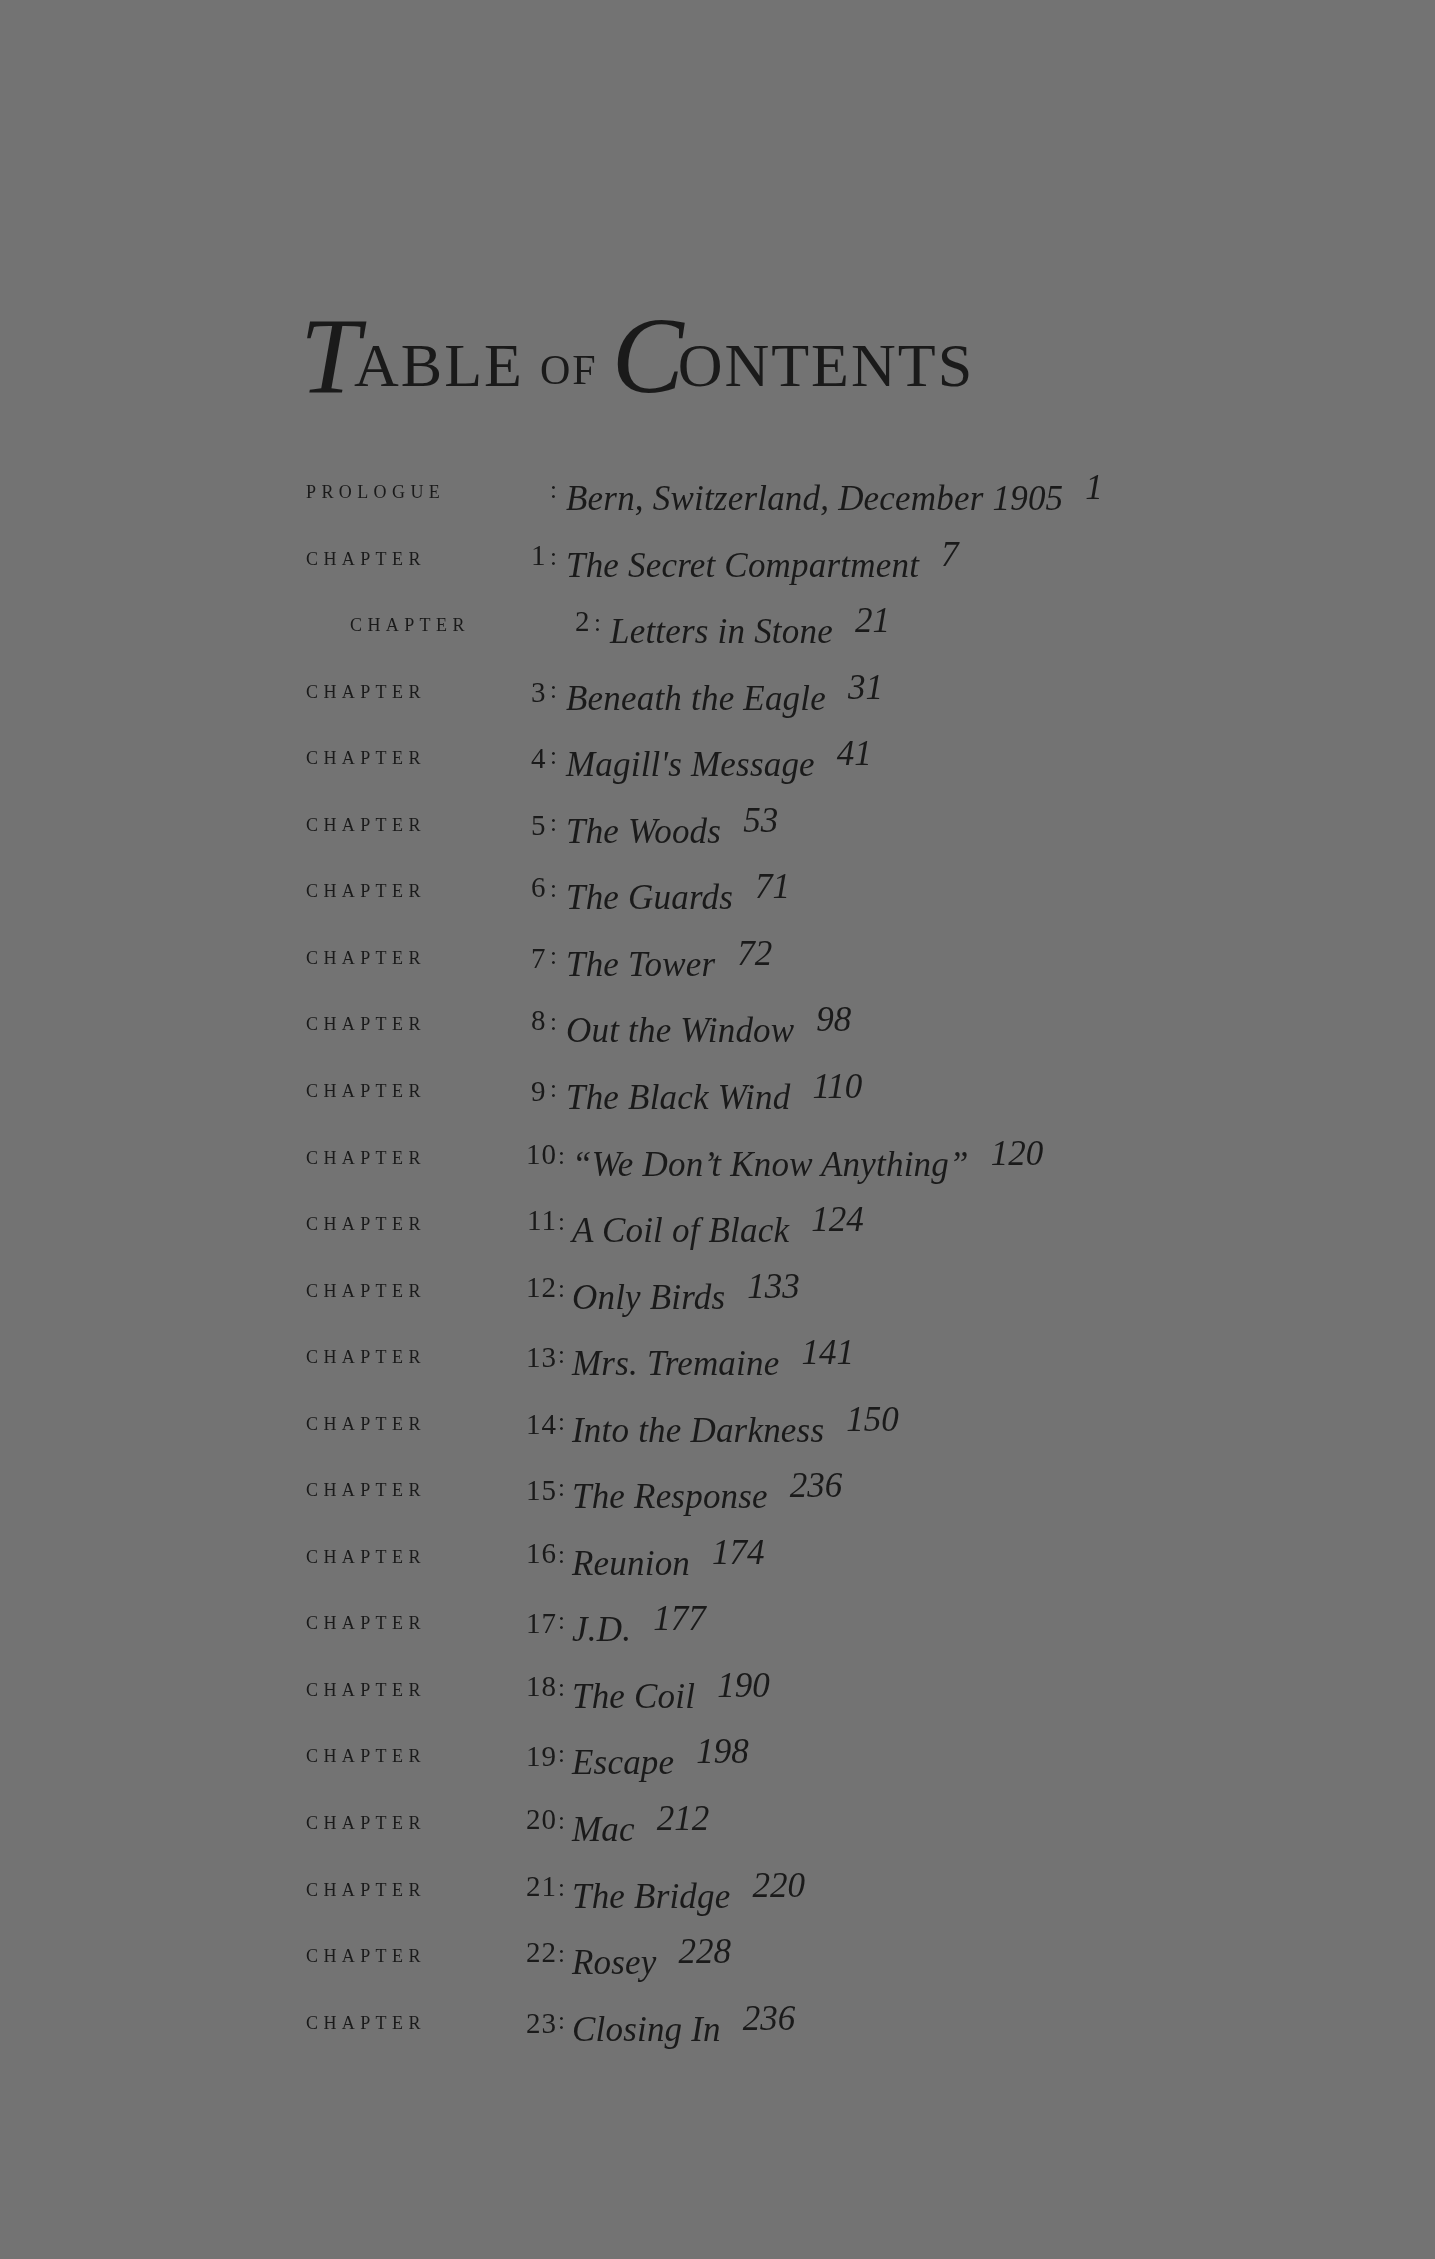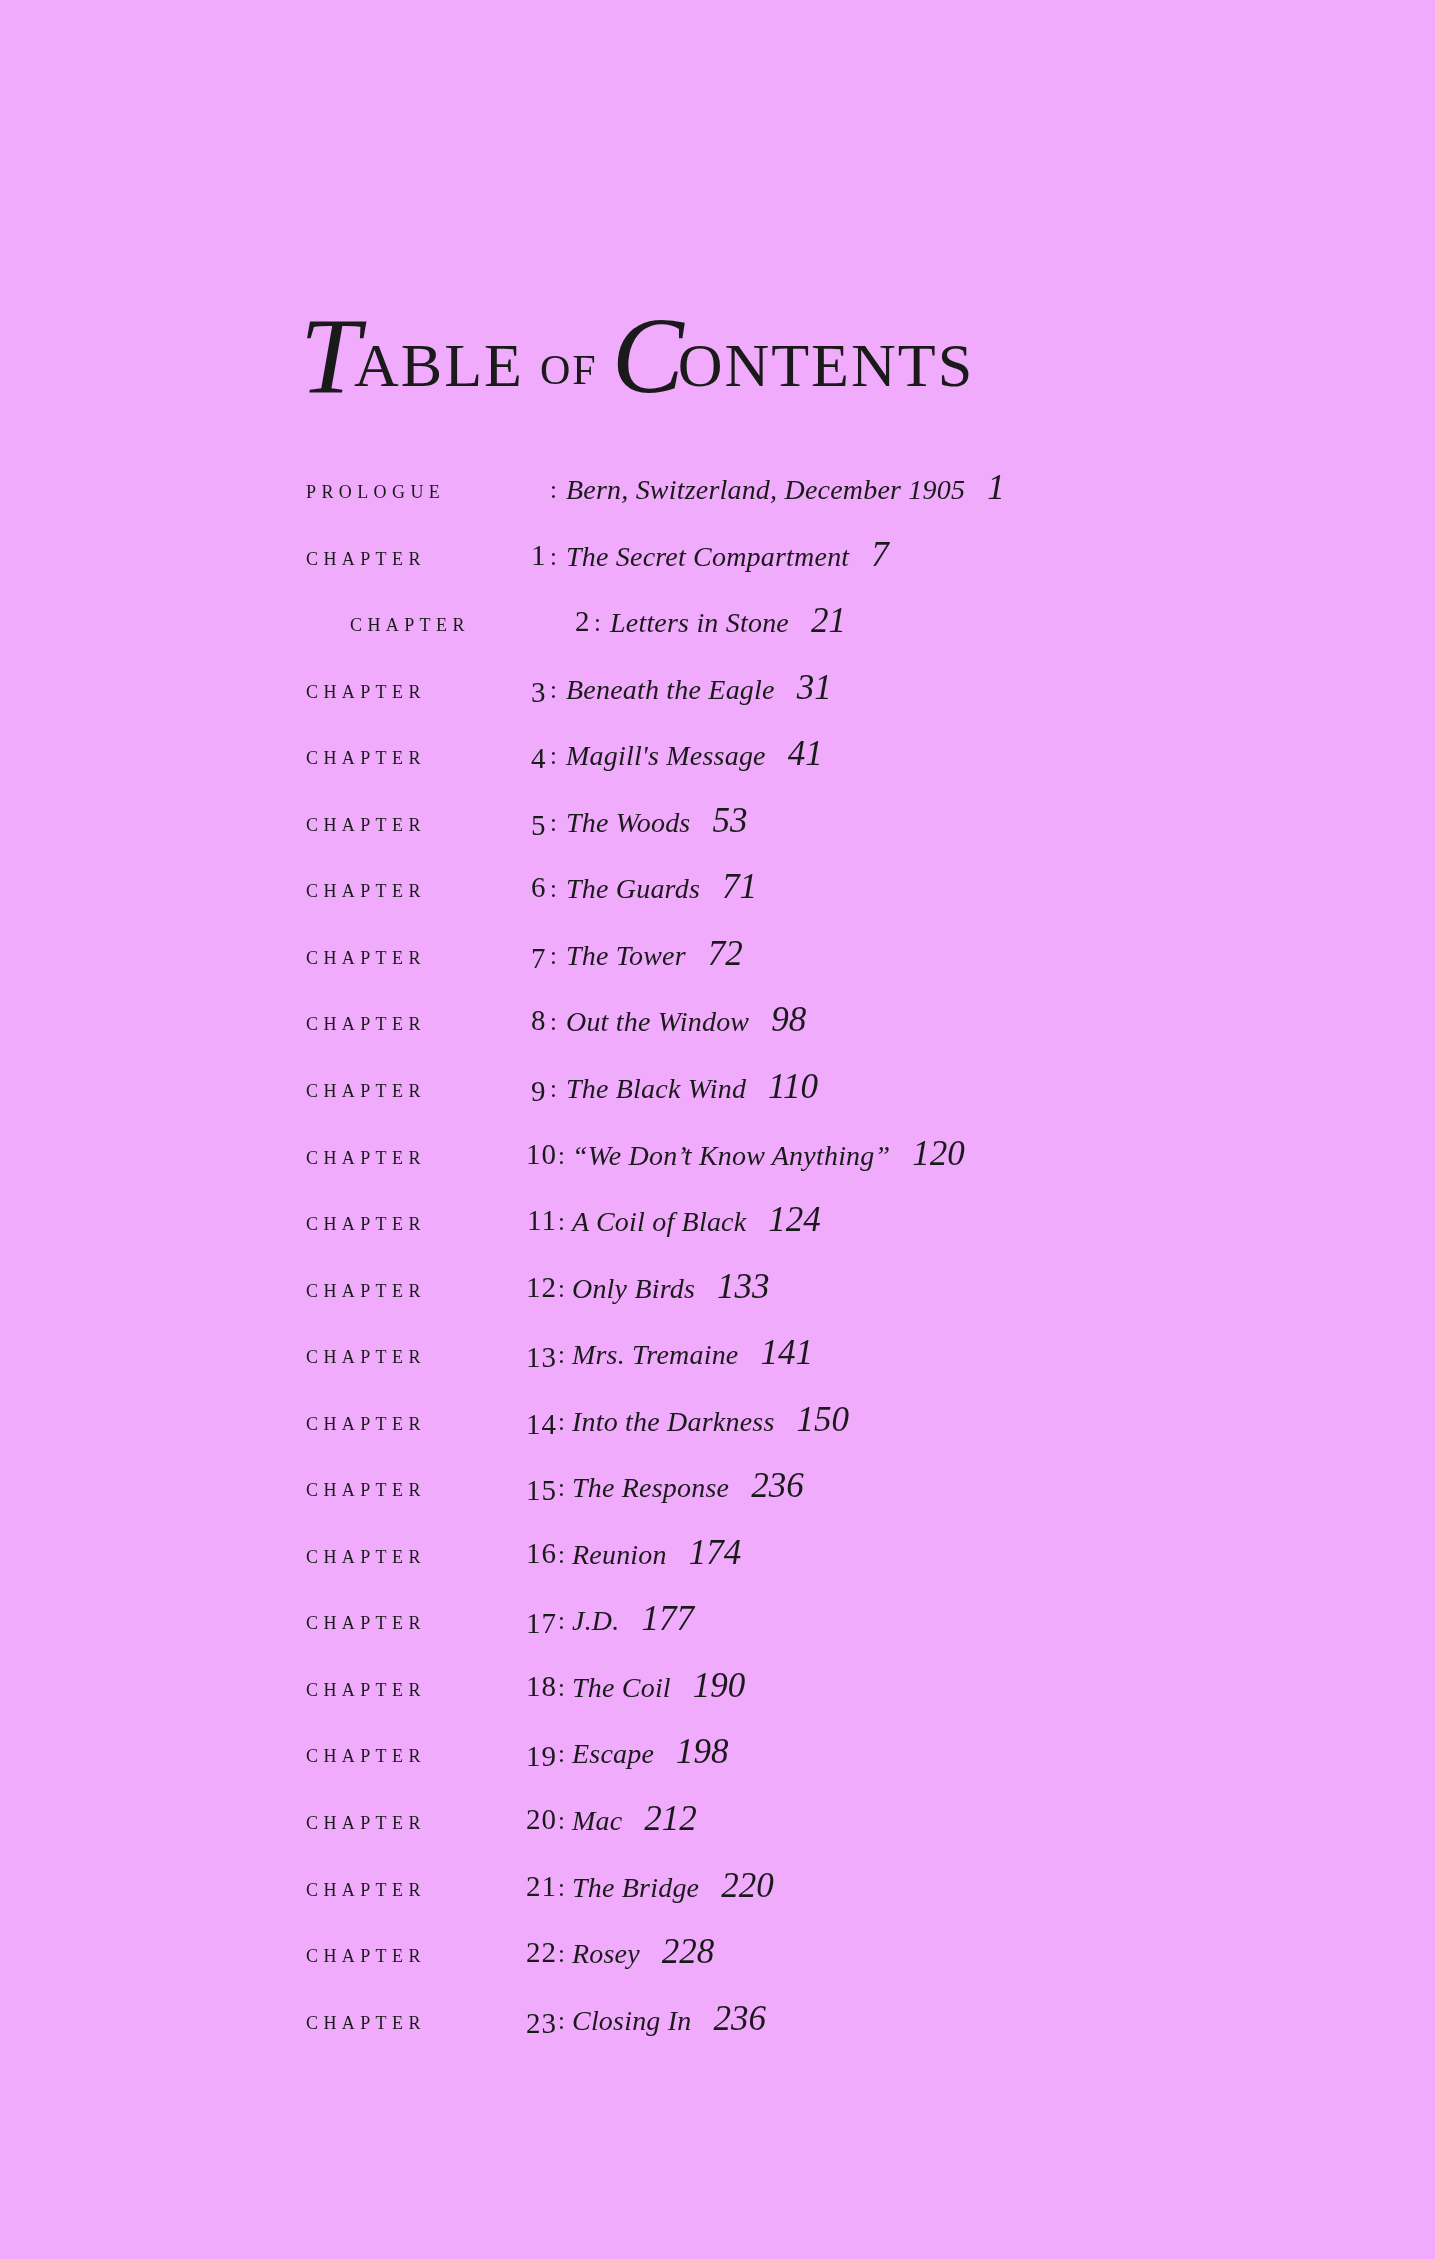--- a/index.html
+++ b/index.html
@@ -6,21 +6,21 @@
   html, body {
     margin: 0;
     padding: 0;
     background: #ffffff;
   }
 
   #page {
     position: relative;
     width: 1435px;
     height: 2259px;
-    background: #f0abfc;
+    background: #737373;
     overflow: hidden;
     font-family: "Liberation Serif", "DejaVu Serif", serif;
     color: #1a1a1a;
     -webkit-font-smoothing: antialiased;
   }
 
   
   #toc-title {
     position: absolute;
     left: 300px;
@@ -111,25 +111,25 @@
     width: 16px;
     font-size: 25px;
     text-align: left;
     vertical-align: baseline;
     padding-left: 3px;
   }
 
   .row-title {
     display: inline-block;
     font-style: italic;
-    font-size: 28px;
+    font-size: 35px;
     vertical-align: baseline;
     letter-spacing: 0.2px;
     position: relative;
-    top: 1px;
+    top: 12px;
   }
 
   .row-page {
     display: inline-block;
     font-style: italic;
     font-size: 35px;
     vertical-align: baseline;
     padding-left: 22px;
     position: relative;
     top: 1px;

